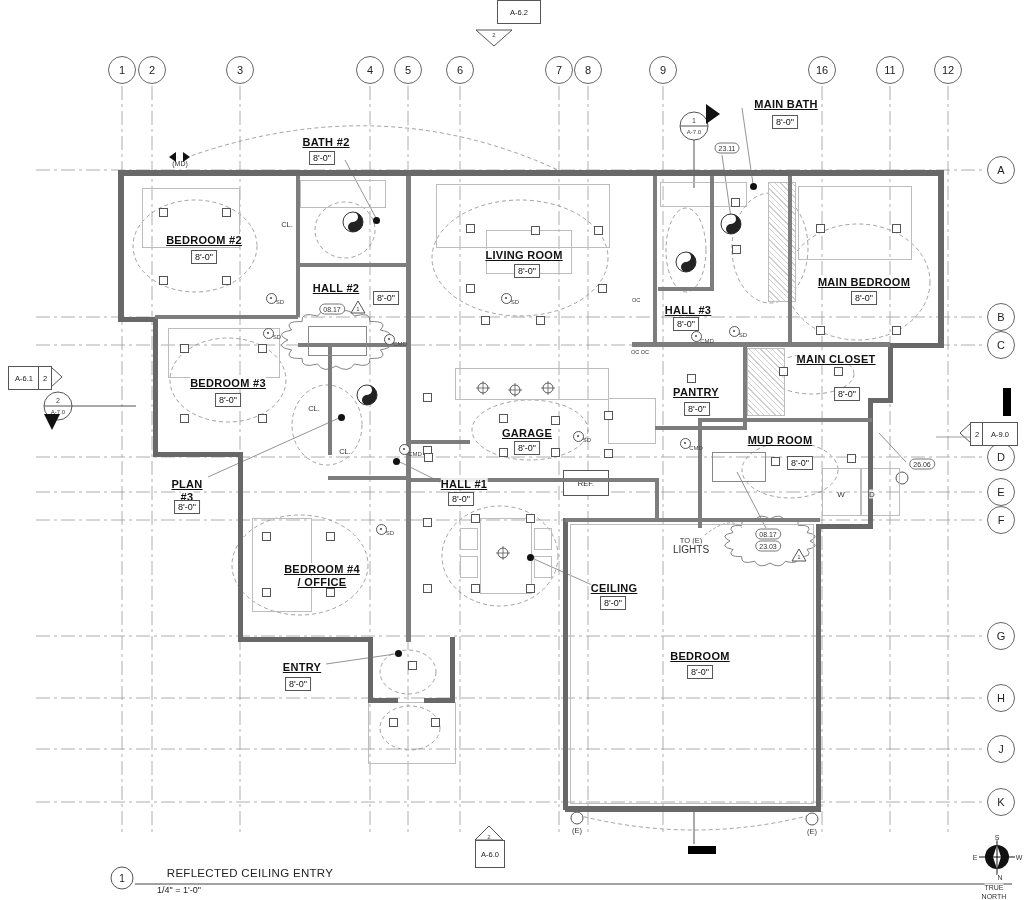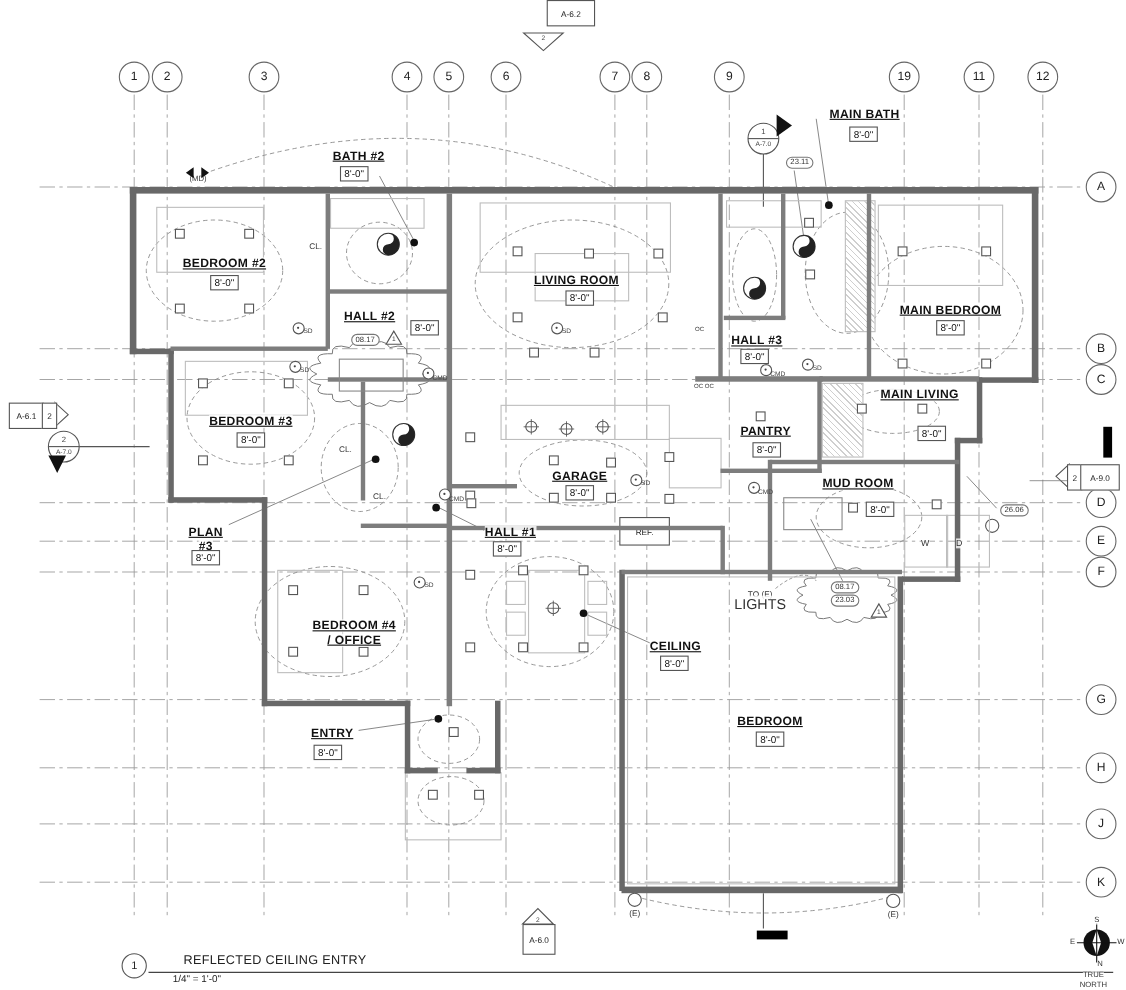--- a/index.html
+++ b/index.html
@@ -136,21 +136,21 @@
   <div id="built">
       <div class="abs bubble" style="left:122px;top:70px;">1</div>
       <div class="abs bubble" style="left:152px;top:70px;">2</div>
       <div class="abs bubble" style="left:240px;top:70px;">3</div>
       <div class="abs bubble" style="left:370px;top:70px;">4</div>
       <div class="abs bubble" style="left:408px;top:70px;">5</div>
       <div class="abs bubble" style="left:460px;top:70px;">6</div>
       <div class="abs bubble" style="left:559px;top:70px;">7</div>
       <div class="abs bubble" style="left:588px;top:70px;">8</div>
       <div class="abs bubble" style="left:663px;top:70px;">9</div>
-      <div class="abs bubble" style="left:822px;top:70px;">19</div>
+      <div class="abs bubble" style="left:822px;top:70px;">16</div>
       <div class="abs bubble" style="left:890px;top:70px;">11</div>
       <div class="abs bubble" style="left:948px;top:70px;">12</div>
       <div class="abs bubble" style="left:1001px;top:170px;">A</div>
       <div class="abs bubble" style="left:1001px;top:317px;">B</div>
       <div class="abs bubble" style="left:1001px;top:345px;">C</div>
       <div class="abs bubble" style="left:1001px;top:457px;">D</div>
       <div class="abs bubble" style="left:1001px;top:492px;">E</div>
       <div class="abs bubble" style="left:1001px;top:520px;">F</div>
       <div class="abs bubble" style="left:1001px;top:636px;">G</div>
       <div class="abs bubble" style="left:1001px;top:698px;">H</div>
@@ -319,36 +319,36 @@
       <div class="abs room-label" style="left:614px;top:588px;">CEILING</div>
       <div class="abs htag" style="left:613px;top:603px;">8'-0"</div>
       <div class="abs room-label" style="left:696px;top:392px;">PANTRY</div>
       <div class="abs htag" style="left:697px;top:409px;">8'-0"</div>
       <div class="abs room-label" style="left:688px;top:310px;">HALL #3</div>
       <div class="abs htag" style="left:686px;top:324px;">8'-0"</div>
       <div class="abs room-label" style="left:786px;top:104px;">MAIN BATH</div>
       <div class="abs htag" style="left:785px;top:122px;">8'-0"</div>
       <div class="abs room-label" style="left:864px;top:282px;">MAIN BEDROOM</div>
       <div class="abs htag" style="left:864px;top:298px;">8'-0"</div>
-      <div class="abs room-label" style="left:836px;top:359px;">MAIN LIVING</div>
+      <div class="abs room-label" style="left:836px;top:359px;">MAIN CLOSET</div>
       <div class="abs htag" style="left:847px;top:394px;">8'-0"</div>
       <div class="abs room-label" style="left:780px;top:440px;">MUD ROOM</div>
       <div class="abs htag" style="left:800px;top:463px;">8'-0"</div>
       <div class="abs room-label" style="left:700px;top:656px;">BEDROOM</div>
       <div class="abs htag" style="left:700px;top:672px;">8'-0"</div>
       <div class="abs note" style="left:287px;top:224px;font-size:7.5px;">CL.</div>
       <div class="abs note" style="left:314px;top:408px;font-size:7.5px;">CL.</div>
       <div class="abs note" style="left:345px;top:451px;font-size:7.5px;">CL.</div>
       <div class="abs note" style="left:180px;top:163px;font-size:7px;">(MD)</div>
       <div class="abs note" style="left:841px;top:494px;font-size:8px;">W</div>
       <div class="abs note" style="left:872px;top:494px;font-size:8px;">D</div>
       <div class="abs note" style="left:640px;top:352px;font-size:5.5px;">OC  OC</div>
       <div class="abs note" style="left:636px;top:300px;font-size:5.5px;">OC</div>
       <div class="abs note" style="left:691px;top:540px;font-size:7.5px;">TO (E)</div>
-      <div class="abs note" style="left:691px;top:549px;font-size:13px;">LIGHTS</div>
+      <div class="abs note" style="left:691px;top:549px;font-size:10px;">LIGHTS</div>
       <div class="abs note" style="left:577px;top:830px;font-size:7.5px;">(E)</div>
       <div class="abs note" style="left:812px;top:831px;font-size:7.5px;">(E)</div>
       <div class="tri" style="left:169px;top:152px;border-top:5px solid transparent;border-bottom:5px solid transparent;border-right:7px solid #111;"></div>
       <div class="tri" style="left:183px;top:152px;border-top:5px solid transparent;border-bottom:5px solid transparent;border-left:7px solid #111;"></div>
       <div class="abs keytag" style="left:727px;top:148px;">23.11</div>
       <div class="abs keytag" style="left:922px;top:464px;">26.06</div>
       <div class="abs keytag" style="left:332px;top:309px;">08.17</div>
       <div class="abs keytag" style="left:768px;top:534px;">08.17</div>
       <div class="abs keytag" style="left:768px;top:546px;">23.03</div>
       <div class="abs detlbl" style="left:358px;top:309px;">1</div>

